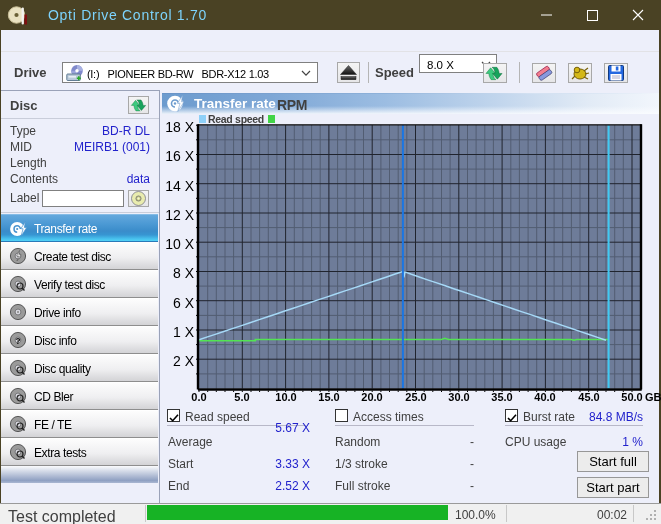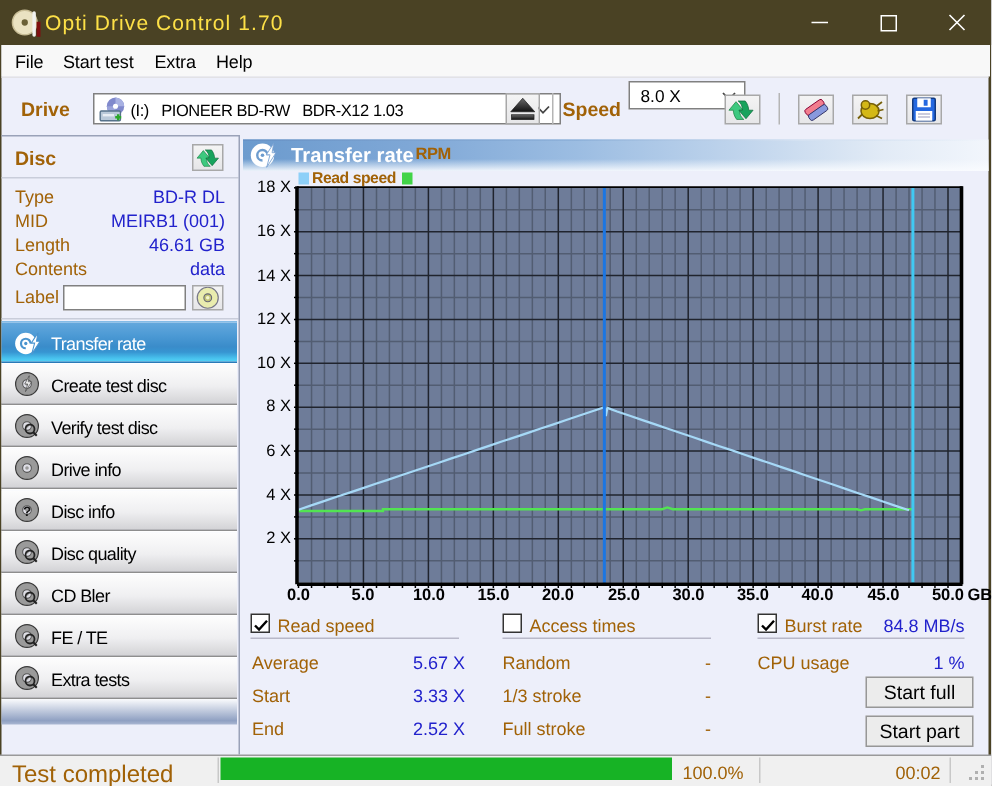--- a/index.html
+++ b/index.html
@@ -1,38 +1,38 @@
 <!DOCTYPE html>
 <html><head><meta charset="utf-8">
 <style>
 *{margin:0;padding:0;box-sizing:border-box}
 html,body{width:661px;height:524px;overflow:hidden}
 #win{position:relative;width:661px;height:524px;background:#edeffa;font-family:"Liberation Sans",sans-serif;overflow:hidden}
 .abs{position:absolute}
 
 #title{position:absolute;left:0;top:0;width:661px;height:30px;background:#4a4224;color:#fff}
-#title .t{position:absolute;left:30px;top:7px;font-size:14px;color:#fde047;letter-spacing:0.72px}
+#title .t{position:absolute;left:48px;top:7px;font-size:14px;color:#7dd3fc;letter-spacing:0.72px}
 .cap{position:absolute;top:0;width:46px;height:30px}
 
 #menu{position:absolute;left:1px;top:30px;width:659px;height:21px;background:#f8f8f8}
 .mi{position:absolute;top:4px;font-size:12px;color:#000;letter-spacing:-0.1px}
 
 .bold{font-weight:bold}
 .tbtn{position:absolute;background:linear-gradient(#f4f4f4,#e6e6e8);border:1px solid #a8a8a8}
 .combo{position:absolute;background:#fff;border:1px solid #808080}
 .sep{position:absolute;width:1px;background:#b5b5b5}
 
-.lbl{position:absolute;font-size:12px;color:#a16207}
+.lbl{position:absolute;font-size:12px;color:#404040}
 .val{position:absolute;font-size:12px;color:#2222cc;text-align:right}
 .sbtn{position:absolute;left:1px;width:157px;height:28px;background:linear-gradient(#fdfdfd,#efeff1 55%,#d3d3d6);border-top:1px solid #fff;border-bottom:1px solid #8e8e8e;color:#000}
 .sbtn.sel{border-top:1px solid #84bbe6;background:linear-gradient(#64a8dd,#4b99d4 35%,#3a8cca 62%,#3795d2 76%,#48c2ee 92%,#52d2f6);color:#fff;border-bottom:1px solid #2a7ab8}
 .sicon{position:absolute;left:8px;top:4px}
 .slab{position:absolute;left:33px;top:7px;font-size:12px;letter-spacing:-0.4px}
 
-.ylab{position:absolute;right:467px;font-size:11px;color:#000;text-align:center}
+.ylab{position:absolute;right:467px;font-size:14px;color:#000;text-align:center}
 .xlab{position:absolute;top:391px;width:40px;font-size:11px;font-weight:bold;color:#000;text-align:center}
 .cb{position:absolute;width:13px;height:13px;background:#fff;border:1px solid #333}
 .ul{position:absolute;height:1px;background:#b8b8c8}
 .pbtn{position:absolute;left:577px;width:72px;height:21px;background:#ececec;border:1px solid #979797;font-size:13px;color:#000;text-align:center;line-height:19px}
 </style></head>
 <body>
 <div id="win">
 
 <div class="abs" style="left:0;top:0;width:1px;height:524px;background:#4a4224"></div>
 <div class="abs" style="left:659px;top:0;width:2px;height:524px;background:#4a4224"></div>
@@ -51,30 +51,24 @@
         <line x1="18" y1="15" x2="29" y2="15" stroke="#fff" stroke-width="1"></line>
       </svg>
  <svg class="cap" style="left:569px" width="46" height="30">
         <rect x="18.5" y="10.5" width="10" height="10" fill="none" stroke="#fff" stroke-width="1"></rect>
       </svg>
  <svg class="cap" style="left:615px" width="46" height="30">
         <path d="M18 10 L28 20 M28 10 L18 20" stroke="#fff" stroke-width="1.1"></path>
       </svg>
 </div>
 
-<div id="menu">
- <span class="mi" style="left:9px">File</span>
- <span class="mi" style="left:41px">Start test</span>
- <span class="mi" style="left:102px">Extra</span>
- <span class="mi" style="left:143px">Help</span>
-</div>
 <div class="abs" style="left:1px;top:51px;width:658px;height:1px;background:#e2e2e6"></div>
 
 <div class="lbl bold" style="left:14px;top:65px;font-size:13px">Drive</div>
-<div class="combo" style="left:62px;top:62px;width:312px;height:21px">
+<div class="combo" style="left:62px;top:62px;width:256px;height:21px">
  <svg class="abs" style="left:3px;top:1px" width="18" height="19" viewBox="0 0 18 19">
    <circle cx="11" cy="6.8" r="5.8" fill="#8089cc"></circle>
    <path d="M11 1 A5.8 5.8 0 0 1 16.8 6.8 L11 6.8 Z" fill="#a8b1e2"></path>
    <path d="M5.2 6.8 A5.8 5.8 0 0 0 11 12.6 L11 6.8 Z" fill="#9aa3da"></path>
    <circle cx="11" cy="6.8" r="1.7" fill="#fff"></circle>
    <rect x="0.8" y="10" width="13.5" height="6.5" rx="0.8" fill="#b9c9d9" stroke="#55718a" stroke-width="0.9"></rect>
    <rect x="2.5" y="12" width="7.5" height="1.6" fill="#e8eef4"></rect>
    <path d="M12 12.2 h1.6 v1.2 h1.2 v1.6 h-1.2 v1.2 h-1.6 v-1.2 h-1.2 v-1.6 h1.2 Z" fill="#2aa82a"></path>
  </svg>
  <span class="abs" style="left:24px;top:4.5px;font-size:11px;letter-spacing:-0.3px">(I:)&nbsp;&nbsp; PIONEER BD-RW &nbsp;&nbsp;BDR-X12 1.03</span>
@@ -142,21 +136,20 @@
   <path d="M6.5 4 L11.5 10 L9 10 C9 13 10 15 12 16.5 L7 16.5 C5.3 14.3 4.6 12 4.6 10 L1.5 10 Z" fill="#3dc97f" stroke="#15803f" stroke-width="0.5"></path>
   <path d="M13.5 16 L8.5 10 L11 10 C11 7 10 5 8 3.5 L13 3.5 C14.7 5.7 15.4 8 15.4 10 L18.5 10 Z" fill="#17a35c" stroke="#0d6b3a" stroke-width="0.5"></path>
  </svg>
 </div>
 <div class="abs" style="left:1px;top:118px;width:158px;height:1px;background:#c9cdda"></div>
 <div class="lbl" style="left:10px;top:124px">Type</div>
     <div class="val" style="left:50px;top:124px;width:100px">BD-R DL</div>
 <div class="lbl" style="left:10px;top:140px">MID</div>
     <div class="val" style="left:50px;top:140px;width:100px">MEIRB1 (001)</div>
 <div class="lbl" style="left:10px;top:156px">Length</div>
-    <div class="val" style="left:50px;top:156px;width:100px">46.61 GB</div>
 <div class="lbl" style="left:10px;top:172px">Contents</div>
     <div class="val" style="left:50px;top:172px;width:100px">data</div>
 <div class="lbl" style="left:10px;top:191px">Label</div>
 <div class="combo" style="left:42px;top:190px;width:82px;height:17px"></div>
 <div class="tbtn" style="left:128px;top:190px;width:21px;height:17px">
  <svg width="19" height="15" viewBox="0 0 19 15">
         <circle cx="9.5" cy="7.5" r="7" fill="#e9ecae" stroke="#778" stroke-width="0.8"></circle>
         <circle cx="9.5" cy="7.5" r="2.6" fill="#c2c478" stroke="#667" stroke-width="0.7"></circle>
         <circle cx="9.5" cy="7.5" r="1.2" fill="#f4f6d0"></circle>
       </svg>
@@ -281,21 +274,21 @@
    <path d="M12.5 9.5 A3.5 3.5 0 1 0 9 13" fill="none" stroke="#6d9cce" stroke-width="1.6"></path>
    <circle cx="9" cy="9.5" r="1.2" fill="#6d9cce"></circle>
    <path d="M16.5 1.5 L11.5 9.2 L14 9.2 L11.8 17.5 L18 7.8 L15.4 7.8 Z" fill="#fff" stroke="#7aa3d2" stroke-width="0.6"></path>
  </svg>
  <span class="abs" style="left:32px;top:2.5px;font-size:13.5px;font-weight:bold;color:#fff">Transfer rate</span>
 </div>
 
 <div class="abs" style="left:199px;top:115px;width:7px;height:8px;background:#8ed0f8"></div>
 <div class="lbl bold" style="left:208px;top:112.5px;font-size:10.5px;letter-spacing:-0.3px">Read speed</div>
 <div class="abs" style="left:268px;top:115px;width:7px;height:8px;background:#41d447"></div>
-<div class="lbl bold" style="left:277px;top:97px;font-size:11px;letter-spacing:-0.3px">RPM</div>
+<div class="lbl bold" style="left:277px;top:97px;font-size:14px;letter-spacing:-0.3px">RPM</div>
 
 <svg class="abs" style="left:196px;top:122px" width="450" height="270">
  <rect x="3.0" y="3.2" width="441.7" height="263.3" fill="#6e7c99"></rect>
  <line x1="11.7" y1="3.2" x2="11.7" y2="266.5" stroke="#525d72" stroke-width="1"></line>
 <line x1="20.3" y1="3.2" x2="20.3" y2="266.5" stroke="#525d72" stroke-width="1"></line>
 <line x1="29.0" y1="3.2" x2="29.0" y2="266.5" stroke="#525d72" stroke-width="1"></line>
 <line x1="37.6" y1="3.2" x2="37.6" y2="266.5" stroke="#525d72" stroke-width="1"></line>
 <line x1="55.0" y1="3.2" x2="55.0" y2="266.5" stroke="#525d72" stroke-width="1"></line>
 <line x1="63.6" y1="3.2" x2="63.6" y2="266.5" stroke="#525d72" stroke-width="1"></line>
 <line x1="72.3" y1="3.2" x2="72.3" y2="266.5" stroke="#525d72" stroke-width="1"></line>
@@ -431,21 +424,21 @@
  <path d="M3.0 218.7 L59.3 218.7 L59.3 217.5 L245.5 217.5 L248.9 216.3 L252.4 217.5 L375.4 217.5 L378.0 218.2 L380.6 217.5 L412.6 217.5" fill="none" stroke="#52e452" stroke-width="1.6"></path>
  <path d="M3.0 217.8 L11.5 214.9 L20.0 212.1 L28.5 209.2 L37.0 206.4 L45.5 203.6 L54.0 200.7 L62.5 197.9 L71.0 195.0 L79.5 192.2 L88.0 189.3 L96.5 186.5 L105.0 183.6 L113.5 180.8 L122.0 177.9 L130.5 175.1 L139.0 172.2 L147.5 169.4 L156.0 166.6 L164.5 163.7 L173.0 160.9 L181.5 158.0 L189.9 155.2 L198.4 152.3 L206.9 149.5 L207.9 155.3 L208.9 149.9 L215.4 152.3 L223.9 155.2 L232.3 158.1 L240.8 160.9 L249.3 163.8 L257.7 166.7 L266.2 169.5 L274.6 172.4 L283.1 175.3 L291.6 178.1 L300.0 181.0 L308.5 183.9 L316.9 186.7 L325.4 189.6 L333.9 192.4 L342.3 195.3 L350.8 198.2 L359.3 201.0 L367.7 203.9 L376.2 206.8 L384.6 209.6 L393.1 212.5 L401.6 215.4 L410.0 218.2" fill="none" stroke="#a6d9f7" stroke-width="1.5"></path>
  <line x1="206.9" y1="3.2" x2="206.9" y2="266.5" stroke="#1b76e3" stroke-width="2"></line>
  <line x1="412.6" y1="3.2" x2="412.6" y2="266.5" stroke="#40c9f2" stroke-width="2"></line>
  <line x1="2.0" y1="2.8" x2="445.7" y2="2.8" stroke="#000" stroke-width="1.2"></line>
  <line x1="2.0" y1="267.5" x2="445.7" y2="267.5" stroke="#000" stroke-width="2.4"></line>
  <line x1="2.0" y1="2.2" x2="2.0" y2="267.5" stroke="#000" stroke-width="2.4"></line>
  <line x1="445.0" y1="2.2" x2="445.0" y2="267.5" stroke="#000" stroke-width="2.4"></line>
 </svg>
 <div class="ylab" style="top:353px">2 X</div>
-<div class="ylab" style="top:324px">4 X</div>
+<div class="ylab" style="top:324px">1 X</div>
 <div class="ylab" style="top:295px">6 X</div>
 <div class="ylab" style="top:265px">8 X</div>
 <div class="ylab" style="top:236px">10 X</div>
 <div class="ylab" style="top:207px">12 X</div>
 <div class="ylab" style="top:178px">14 X</div>
 <div class="ylab" style="top:148px">16 X</div>
 <div class="ylab" style="top:119px">18 X</div>
 <div class="xlab" style="left:179px">0.0</div>
 <div class="xlab" style="left:222px">5.0</div>
 <div class="xlab" style="left:266px">10.0</div>
@@ -468,21 +461,21 @@
 <div class="lbl" style="left:353px;top:410px">Access times</div>
 <div class="ul" style="left:335px;top:425px;width:139px"></div>
 <div class="cb" style="left:505px;top:409px"><svg width="12" height="12">
         <path d="M2 6 L4.7 8.7 L10 2.8" fill="none" stroke="#000" stroke-width="1.6"></path>
       </svg></div>
 <div class="lbl" style="left:523px;top:410px">Burst rate</div>
 <div class="val" style="left:543px;top:410px;width:100px">84.8 MB/s</div>
 <div class="ul" style="left:505px;top:425px;width:138px"></div>
 
 <div class="lbl" style="left:168px;top:435px">Average</div>
-    <div class="val" style="left:210px;top:435px;width:100px">5.67 X</div>
+    <div class="val" style="left:210px;top:421px;width:100px">5.67 X</div>
 <div class="lbl" style="left:168px;top:457px">Start</div>
     <div class="val" style="left:210px;top:457px;width:100px">3.33 X</div>
 <div class="lbl" style="left:168px;top:479px">End</div>
     <div class="val" style="left:210px;top:479px;width:100px">2.52 X</div>
 <div class="lbl" style="left:335px;top:435px">Random</div>
     <div class="lbl" style="left:470px;top:435px">-</div>
 <div class="lbl" style="left:335px;top:457px">1/3 stroke</div>
     <div class="lbl" style="left:470px;top:457px">-</div>
 <div class="lbl" style="left:335px;top:479px">Full stroke</div>
     <div class="lbl" style="left:470px;top:479px">-</div>

